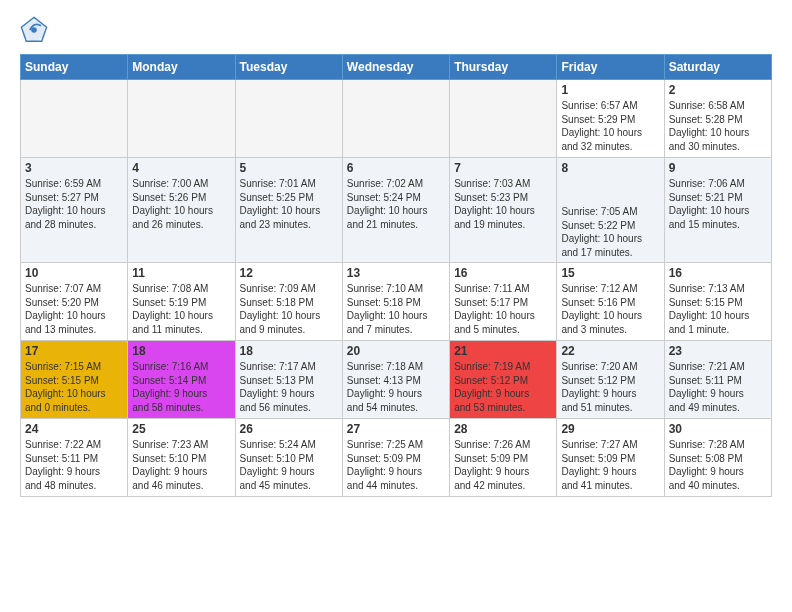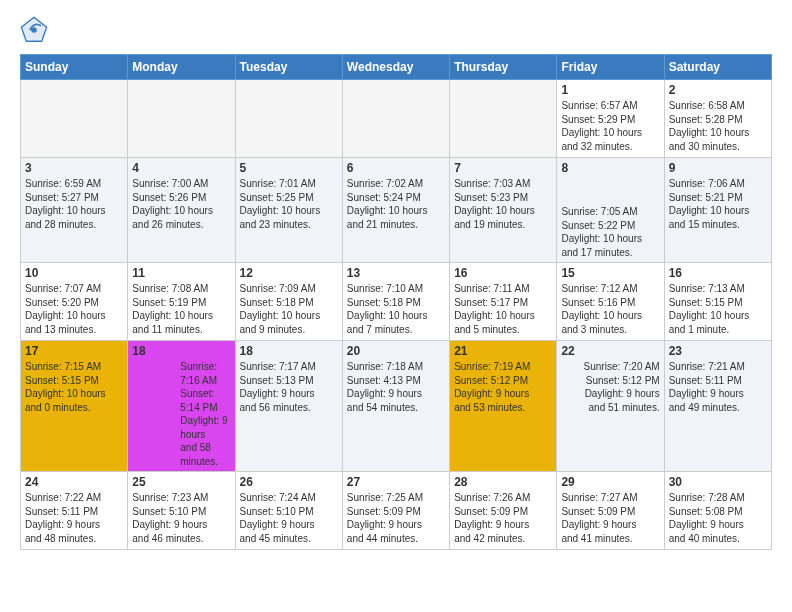--- a/index.html
+++ b/index.html
@@ -259,49 +259,49 @@
         <tr>
           <td style="background: #eab308;">
             <span class="day-number">17</span>
             <div class="day-info" style="white-space: pre-line;">Sunrise: 7:15 AM
 Sunset: 5:15 PM
 Daylight: 10 hours
 and 0 minutes.</div>
           </td>
           <td style="background: #d946ef;">
             <span class="day-number">18</span>
-            <div class="day-info" style="white-space: pre-line; margin-left: 48px;">Sunrise: 7:16 AM
+            <div class="day-info" style="white-space: pre-line;">Sunrise: 7:16 AM
 Sunset: 5:14 PM
 Daylight: 9 hours
 and 58 minutes.</div>
           </td>
           <td style="background: rgb(240, 244, 248);">
             <span class="day-number">18</span>
             <div class="day-info" style="white-space: pre-line;">Sunrise: 7:17 AM
 Sunset: 5:13 PM
 Daylight: 9 hours
 and 56 minutes.</div>
           </td>
           <td style="background: rgb(240, 244, 248);">
             <span class="day-number">20</span>
             <div class="day-info" style="white-space: pre-line;">Sunrise: 7:18 AM
 Sunset: 4:13 PM
 Daylight: 9 hours
 and 54 minutes.</div>
           </td>
-          <td style="background: #eab308;">
+          <td style="background: #ef4444;">
             <span class="day-number">21</span>
             <div class="day-info" style="white-space: pre-line;">Sunrise: 7:19 AM
 Sunset: 5:12 PM
 Daylight: 9 hours
 and 53 minutes.</div>
           </td>
           <td style="background: rgb(240, 244, 248);">
             <span class="day-number">22</span>
-            <div class="day-info" style="white-space: pre-line; text-align: right;">Sunrise: 7:20 AM
+            <div class="day-info" style="white-space: pre-line;">Sunrise: 7:20 AM
 Sunset: 5:12 PM
 Daylight: 9 hours
 and 51 minutes.</div>
           </td>
           <td style="background: rgb(240, 244, 248);">
             <span class="day-number">23</span>
             <div class="day-info" style="white-space: pre-line;">Sunrise: 7:21 AM
 Sunset: 5:11 PM
 Daylight: 9 hours
 and 49 minutes.</div>
@@ -317,21 +317,21 @@
           </td>
           <td>
             <span class="day-number">25</span>
             <div class="day-info" style="white-space: pre-line;">Sunrise: 7:23 AM
 Sunset: 5:10 PM
 Daylight: 9 hours
 and 46 minutes.</div>
           </td>
           <td>
             <span class="day-number">26</span>
-            <div class="day-info" style="white-space: pre-line;">Sunrise: 7:24 AM
+            <div class="day-info" style="white-space: pre-line;">Sunrise: 5:24 AM
 Sunset: 5:10 PM
 Daylight: 9 hours
 and 45 minutes.</div>
           </td>
           <td>
             <span class="day-number">27</span>
             <div class="day-info" style="white-space: pre-line;">Sunrise: 7:25 AM
 Sunset: 5:09 PM
 Daylight: 9 hours
 and 44 minutes.</div>

